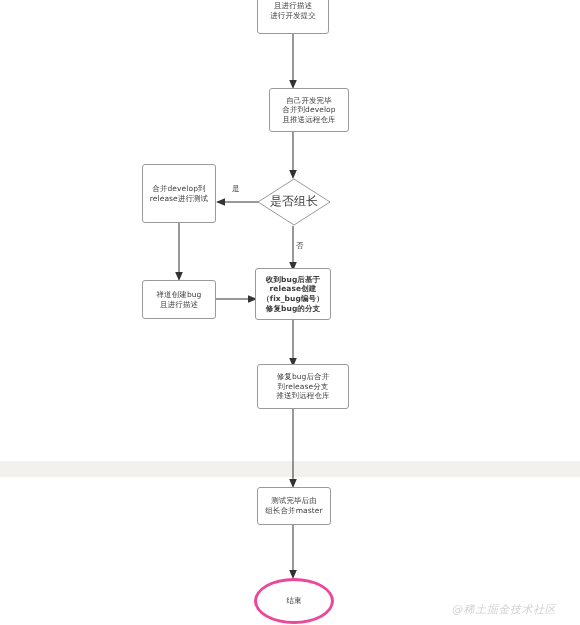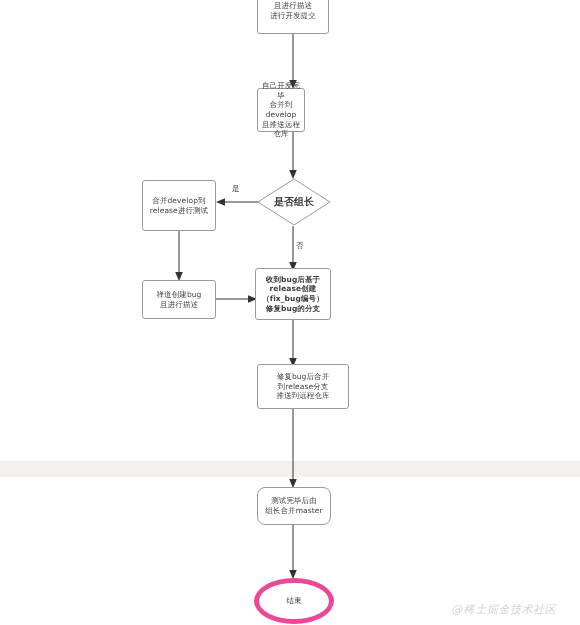--- a/index.html
+++ b/index.html
@@ -53,25 +53,24 @@
     inset: 0;
   }
   .diamond-shape svg {
     display: block;
     width: 100%;
     height: 100%;
   }
   .diamond .label {
     position: relative;
     z-index: 2;
-    font-size: 10px;
-    font-weight: bold;
+    font-size: 12px;
   }
   .node.ellipse {
-    border: 5px solid #ec4899;
+    border: 3px solid #ec4899;
     border-radius: 50%;
     font-size: 7.5px;
   }
   .edge {
     position: absolute;
   }
   .edge svg {
     display: block;
     overflow: visible;
   }
@@ -160,36 +159,36 @@
       <line x1="7" y1="0" x2="7" y2="47" stroke="#333333" stroke-width="1"></line>
       <polygon points="7,54 3.2,45 10.8,45" fill="#333333"></polygon>
     </svg>
   </div>
 
   <div class="node box" style="left:257px; top:-12px; width:72px; height:46px;">
     <span class="label">且进行描述
 进行开发提交</span>
   </div>
 
-  <div class="node box" style="left:257px; top:88px; width:48px; height:44px;">
+  <div class="node box" style="left:269px; top:88px; width:80px; height:44px;">
     <span class="label">自己开发完毕
 合并到develop
 且推送远程仓库</span>
   </div>
 
   <div class="node diamond" style="left:257px; top:178px; width:74px; height:48px;">
     <span class="diamond-shape">
       <svg viewBox="0 0 74 48" preserveAspectRatio="none">
         <polygon points="37,1 73,24 37,47 1,24" fill="#ffffff" stroke="#9a9a9a" stroke-width="1"></polygon>
       </svg>
     </span>
     <span class="label">是否组长</span>
   </div>
 
-  <div class="node box" style="left:142px; top:180px; width:74px; height:51px;">
+  <div class="node box" style="left:142px; top:164px; width:74px; height:59px;">
     <span class="label">合并develop到
 release进行测试</span>
   </div>
 
   <div class="node box" style="left:142px; top:280px; width:74px; height:39px;">
     <span class="label">禅道创建bug
 且进行描述</span>
   </div>
 
   <div class="node box" style="left:255px; top:268px; width:76px; height:52px;font-weight:bold;">
@@ -198,21 +197,21 @@
 （fix_bug编号）
 修复bug的分支</span>
   </div>
 
   <div class="node box" style="left:257px; top:364px; width:92px; height:45px;">
     <span class="label">修复bug后合并
 到release分支
 推送到远程仓库</span>
   </div>
 
-  <div class="node box" style="left:257px; top:487px; width:74px; height:38px;border-radius:8px;">
+  <div class="node box" style="left:257px; top:487px; width:74px; height:38px;">
     <span class="label">测试完毕后由
 组长合并master</span>
   </div>
 
   <div class="node ellipse" style="left:254px; top:578px; width:80px; height:46px;">
     <span class="label">结束</span>
   </div>
 
   <div class="watermark" style="left:452px; top:602px;">@稀土掘金技术社区</div>
 

